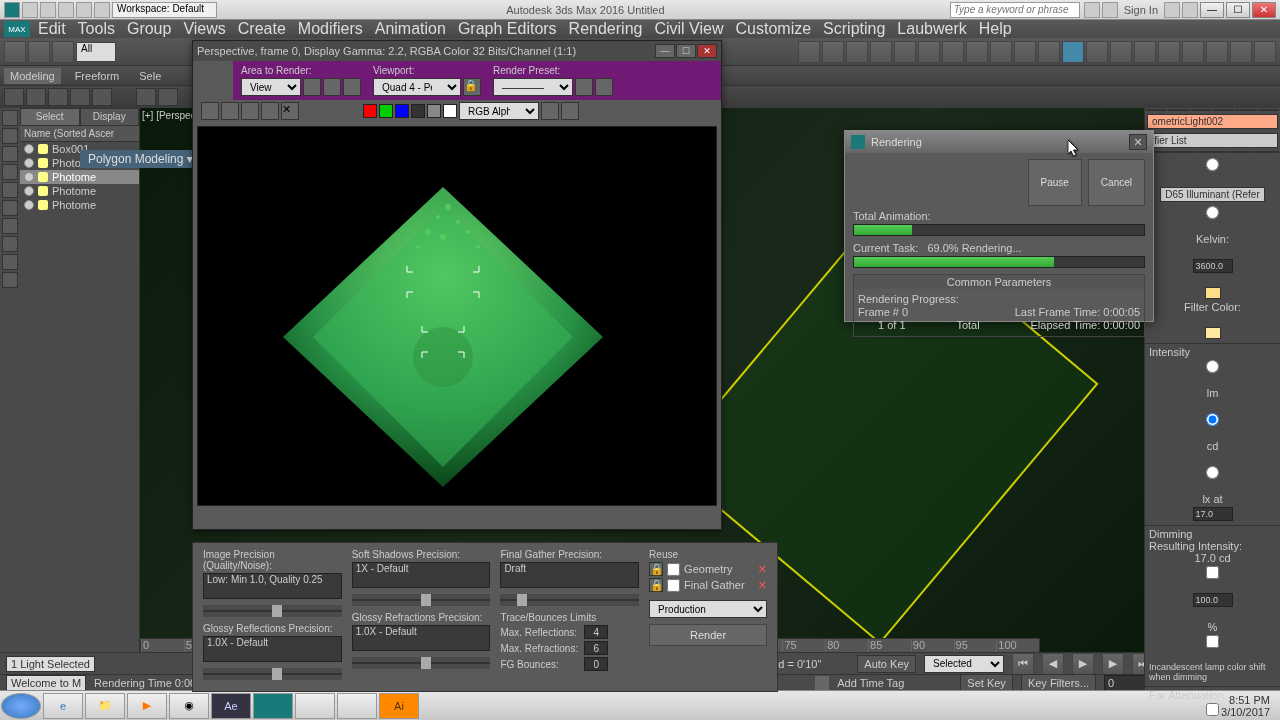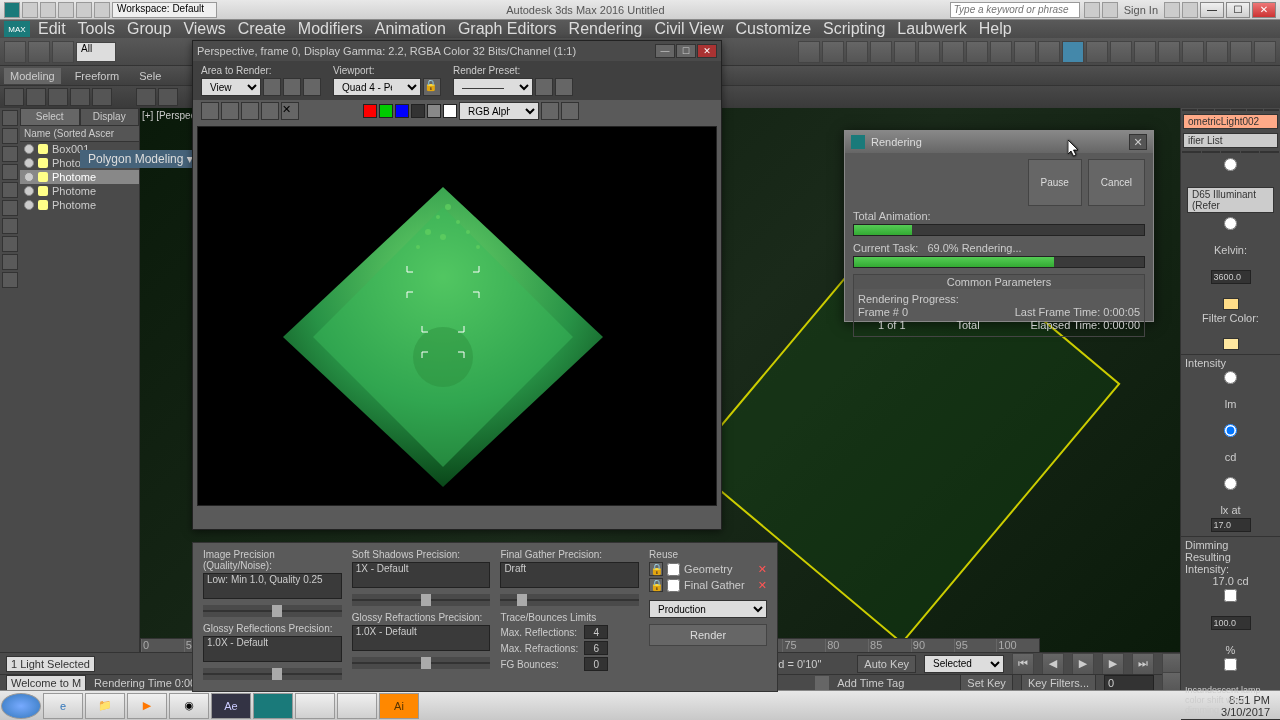--- a/index.html
+++ b/index.html
@@ -58,21 +58,21 @@
 .viewport-area { flex: 1; position: relative; background: #333; }
 .viewport-bg { position: absolute; inset: 0; background: linear-gradient(135deg, #0a1a0a 0%, #1a2a1a 50%, #0a1a0a 100%); }
 .vp-yellow { position: absolute; left: 60%; top: 25%; width: 280px; height: 340px; transform: rotate(40deg); border: 2px solid #cc0; background: rgba(20,80,20,0.3); }
 
 
 .render-window { position: absolute; left: 192px; top: 40px; width: 530px; height: 490px; background: #5a5a5a; border: 1px solid #222; box-shadow: 0 2px 8px rgba(0,0,0,0.5); }
 .rw-title { height: 20px; background: #4a4a4a; display: flex; align-items: center; padding: 0 4px; color: #ccc; font-size: 10px; }
 .rw-wbtns { margin-left: auto; display: flex; gap: 1px; }
 .rw-wbtn { width: 20px; height: 14px; background: #666; border: 1px solid #333; font-size: 9px; display: flex; align-items: center; justify-content: center; }
 .rw-wbtn.close { background: #a33; color: #fff; }
-.rw-toolbar { padding: 4px 8px; background: #404040; display: flex; flex-direction: column; gap: 4px; }
+.rw-toolbar { padding: 4px 8px; background: #701a75; display: flex; flex-direction: column; gap: 4px; margin-left: 40px; }
 .rw-row { display: flex; gap: 12px; align-items: flex-end; }
 .rw-group { display: flex; flex-direction: column; gap: 2px; }
 .rw-label { color: #ccc; font-size: 10px; }
 .rw-dd { height: 18px; background: #ddd; border: 1px solid #333; font-size: 10px; padding: 0 12px 0 4px; }
 .rw-btn { width: 18px; height: 18px; background: #666; border: 1px solid #333; }
 .rw-row2 { display: flex; gap: 2px; align-items: center; padding: 2px 8px; background: #5a5a5a; }
 .rw-swatch { width: 14px; height: 14px; border: 1px solid #222; }
 .rw-viewport { margin: 4px; height: 380px; background: #000; position: relative; border: 1px solid #222; overflow: hidden; }
 .green-shape { position: absolute; left: 75px; top: 50px; width: 340px; height: 320px; }
 
@@ -98,21 +98,21 @@
 .rs-input { height: 26px; background: #3a3a3a; border: 1px solid #222; color: #ccc; font-size: 10px; padding: 0 3px; }
 .rs-slider { height: 12px; background: #4a4a4a; position: relative; margin: 4px 0; }
 .rs-slider::before { content: ''; position: absolute; left: 0; right: 0; top: 5px; height: 2px; background: #333; }
 .rs-thumb { position: absolute; width: 10px; height: 12px; background: #aaa; top: 0; }
 .rs-check { display: flex; align-items: center; gap: 4px; color: #ccc; font-size: 10px; }
 .rs-spin { display: flex; align-items: center; gap: 4px; }
 .rs-spin-inp { width: 24px; height: 14px; background: #333; border: 1px solid #222; color: #ccc; font-size: 10px; text-align: center; }
 .rs-render-btn { padding: 4px 24px; background: #666; border: 1px solid #444; color: #ddd; font-size: 11px; margin-top: 4px; }
 
 
-.right-panel { width: 100px; background: #4a4a4a; border-left: 1px solid #333; display: flex; flex-direction: column; font-size: 10px; color: #ccc; z-index: 40; }
+.right-panel { width: 136px; background: #4a4a4a; border-left: 1px solid #333; display: flex; flex-direction: column; font-size: 10px; color: #ccc; z-index: 40; }
 .rp-tabs { display: flex; height: 18px; gap: 1px; padding: 1px; }
 .rp-tab { flex: 1; background: #555; border: 1px solid #333; }
 .rp-dd { margin: 2px; background: #ccc; color: #333; padding: 1px 4px; font-size: 10px; border: 1px solid #333; }
 .rp-section { padding: 2px 4px; }
 .rp-input { width: 40px; height: 14px; background: #333; border: 1px solid #222; color: #ccc; font-size: 9px; padding: 0 2px; }
 .rp-swatch { width: 16px; height: 12px; background: #fd8; border: 1px solid #333; display: inline-block; }
 .rp-row { display: flex; align-items: center; gap: 14px; margin: 2px 0; flex-direction: column; }
 
 
 .timeline { position: absolute; left: 140px; right: 130px; bottom: 52px; height: 26px; background: #4a4a4a; border: 1px solid #333; }

